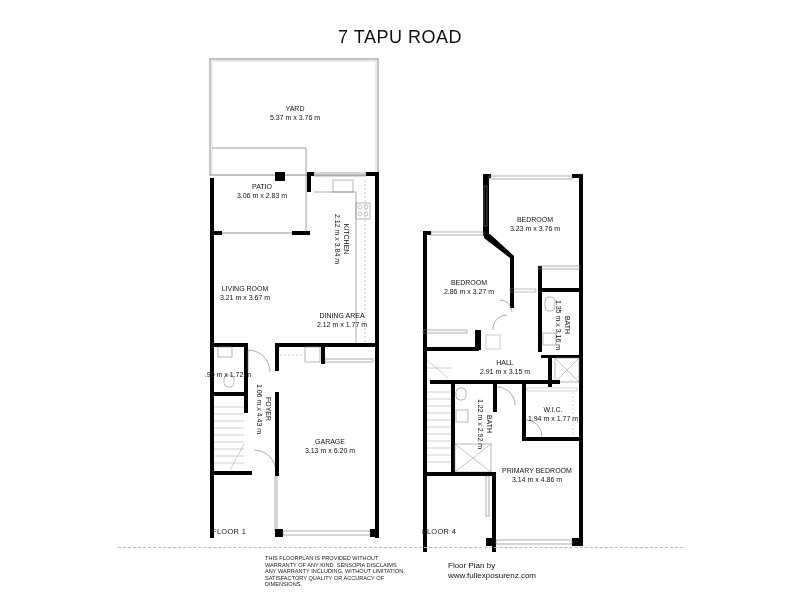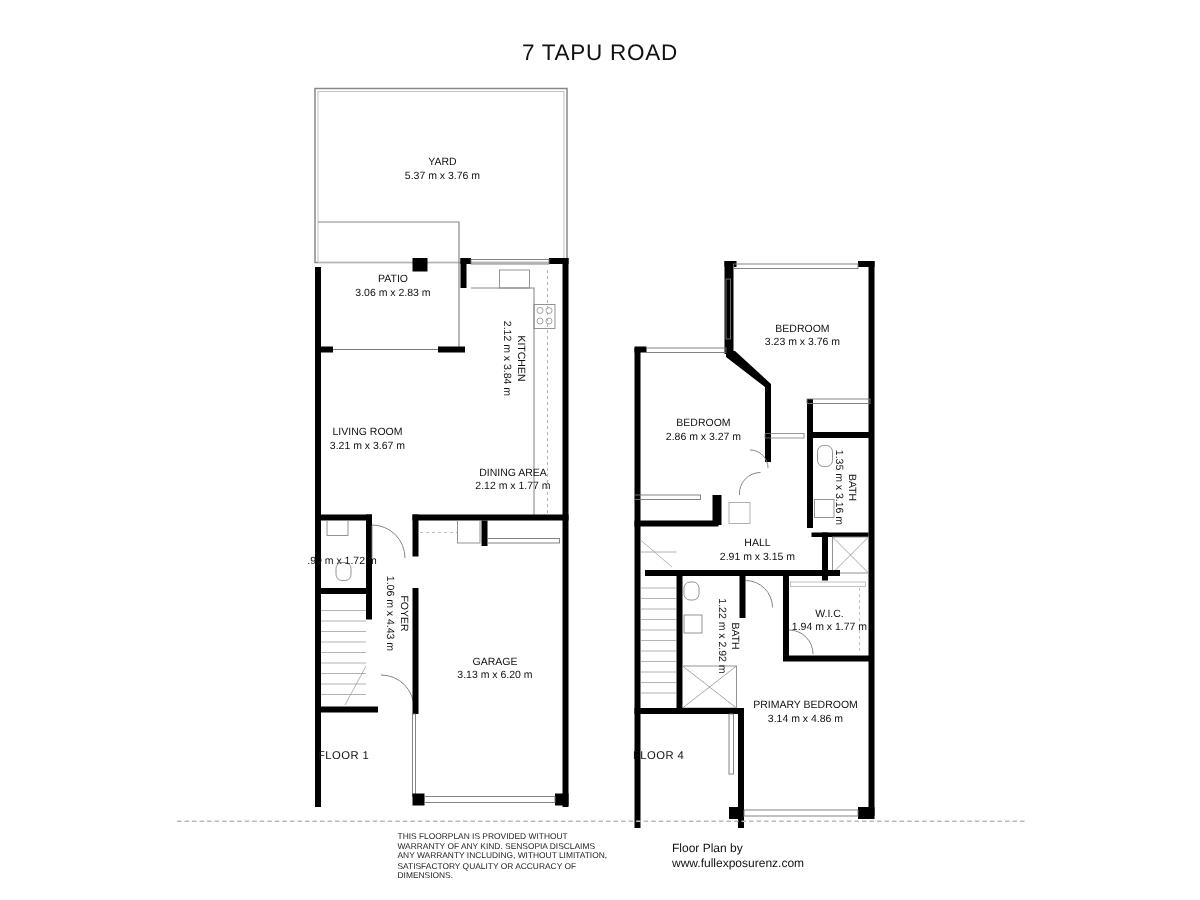--- a/index.html
+++ b/index.html
@@ -1,23 +1,23 @@
 <!DOCTYPE html>
 <html><head>
   <meta charset="utf-8">
   <style>
     html, body { margin: 0; padding: 0; background: #ffffff; }
     body { width: 800px; height: 600px; position: relative; overflow: hidden; font-family: "Liberation Sans", sans-serif; color: #111; }
-    .title { position: absolute; left: 0; width: 800px; top: 27px; text-align: center; font-size: 15px; letter-spacing: 0.5px; color: #111; }
+    .title { position: absolute; left: 0; width: 800px; top: 27px; text-align: center; font-size: 18px; letter-spacing: 0.5px; color: #111; }
     svg.plan { position: absolute; left: 0; top: 0; }
     .lbl { position: absolute; text-align: center; font-size: 7px; line-height: 9px; color: #111; white-space: nowrap; }
     .lbl .nm { display: block; }
     .lbl .dm { display: block; }
     .rot { transform: rotate(90deg); transform-origin: center center; }
-    .floor { position: absolute; font-size: 7.5px; color: #111; letter-spacing: 0.3px; }
+    .floor { position: absolute; font-size: 7.5px; color: #111; letter-spacing: 0.3px; margin-top: 28px; }
     .divider { position: absolute; left: 118px; top: 547px; width: 565px; border-top: 1px dashed #bbb; }
     .disclaimer { position: absolute; left: 265px; top: 555px; width: 140px; font-size: 5.6px; line-height: 6.6px; color: #222; }
     .credit { position: absolute; left: 448px; top: 561px; font-size: 8px; line-height: 10px; color: #111; }
   </style>
 </head>
 <body>
 
 <div class="title">7 TAPU ROAD</div>
 
 <svg class="plan" width="800" height="600" viewBox="0 0 800 600">

